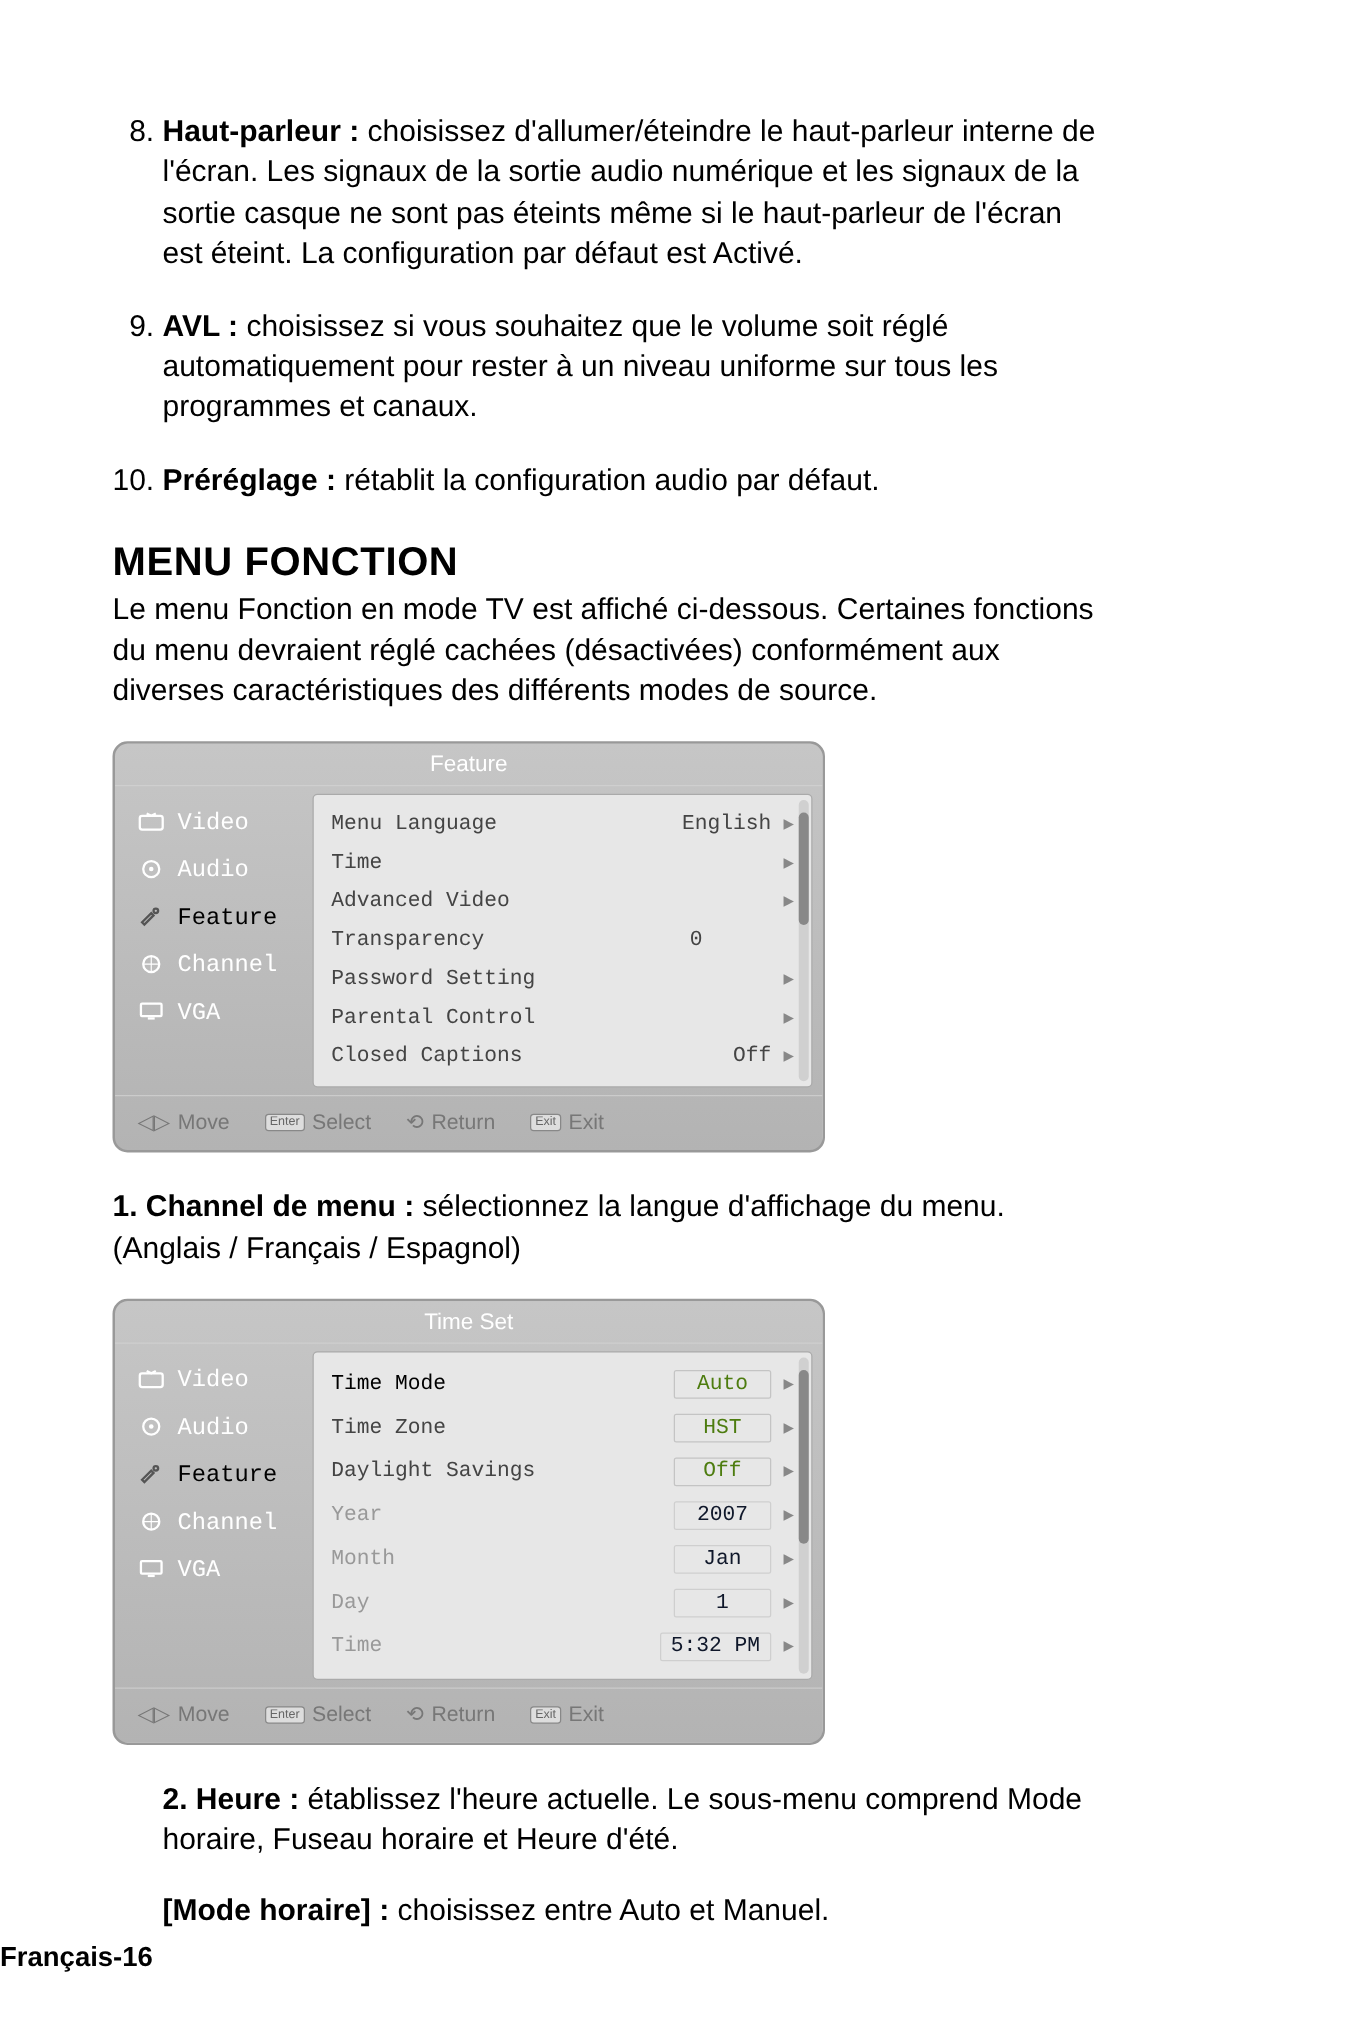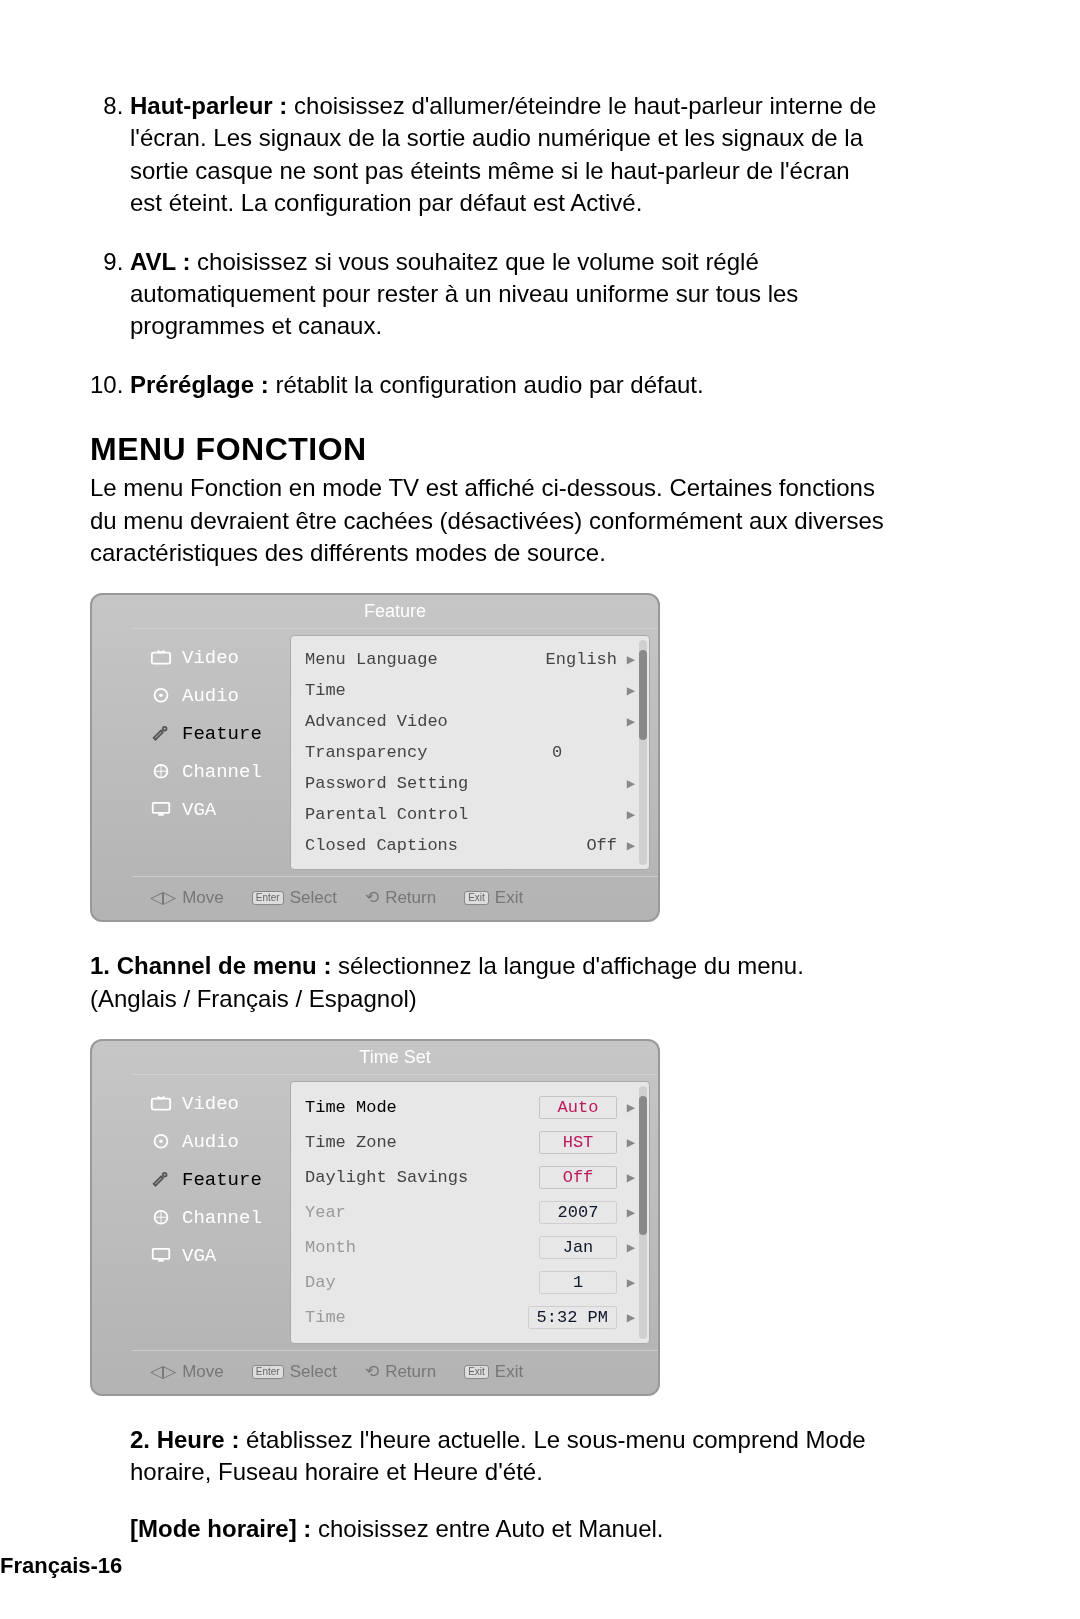--- a/index.html
+++ b/index.html
@@ -56,21 +56,20 @@
   .osd {
     width: 570px;
     border: 2px solid #999;
     border-radius: 12px;
     background: #b9b9b9;
     background: linear-gradient(#c6c6c6, #b3b3b3);
     box-sizing: border-box;
     overflow: hidden;
     font-size: 18px;
     color: #444;
-    padding-left: 40px;
   }
   .osd-header {
     text-align: center;
     padding: 6px 0 6px 0;
     color: #fff;
     font-size: 18px;
     border-bottom: 1px solid rgba(255,255,255,0.2);
   }
   .osd-body {
     display: flex;
@@ -129,21 +128,21 @@
     color: #888;
     font-size: 14px;
   }
   .val-box {
     display:inline-block;
     border:1px solid rgba(0,0,0,0.15);
     border-radius:2px;
     min-width:60px;
     text-align:center;
     padding: 1px 8px;
-    color: #be185d;
+    color: #4d7c0f;
   }
   .val-box.grey-val { color:#0f172a; border-color:rgba(0,0,0,0.1); }
   .osd-scrollbar {
     position: absolute;
     top: 4px;
     right: 2px;
     bottom: 4px;
     width: 8px;
     background: #d0d0d0;
     border-radius: 4px;
@@ -200,21 +199,21 @@
     </li>
     <li>
       <span class="bold">AVL :</span><span> choisissez si vous souhaitez que le volume soit réglé automatiquement pour rester à un niveau uniforme sur tous les programmes et canaux.</span>
     </li>
     <li>
       <span class="bold">Préréglage :</span><span> rétablit la configuration audio par défaut.</span>
     </li>
   </ol>
 
   <h2 class="section-heading">MENU FONCTION</h2>
-  <p class="section-desc">Le menu Fonction en mode TV est affiché ci-dessous. Certaines fonctions du menu devraient être cachées (désactivées) conformément aux diverses caractéristiques des différents modes de source.</p>
+  <p class="section-desc">Le menu Fonction en mode TV est affiché ci-dessous. Certaines fonctions du menu devraient réglé cachées (désactivées) conformément aux diverses caractéristiques des différents modes de source.</p>
 
   <div class="osd">
     <div class="osd-header">Feature</div>
     <div class="osd-body">
       <div class="osd-sidebar">
         <div class="sb-item">
           <span class="sb-icon">
             <svg viewBox="0 0 24 18">
                 <rect x="2" y="4" width="20" height="12" rx="2" fill="none" stroke="#fff" stroke-width="2"></rect>
                 <path d="M8 2 l4 2 l4 -2" fill="none" stroke="#fff" stroke-width="2"></path>

